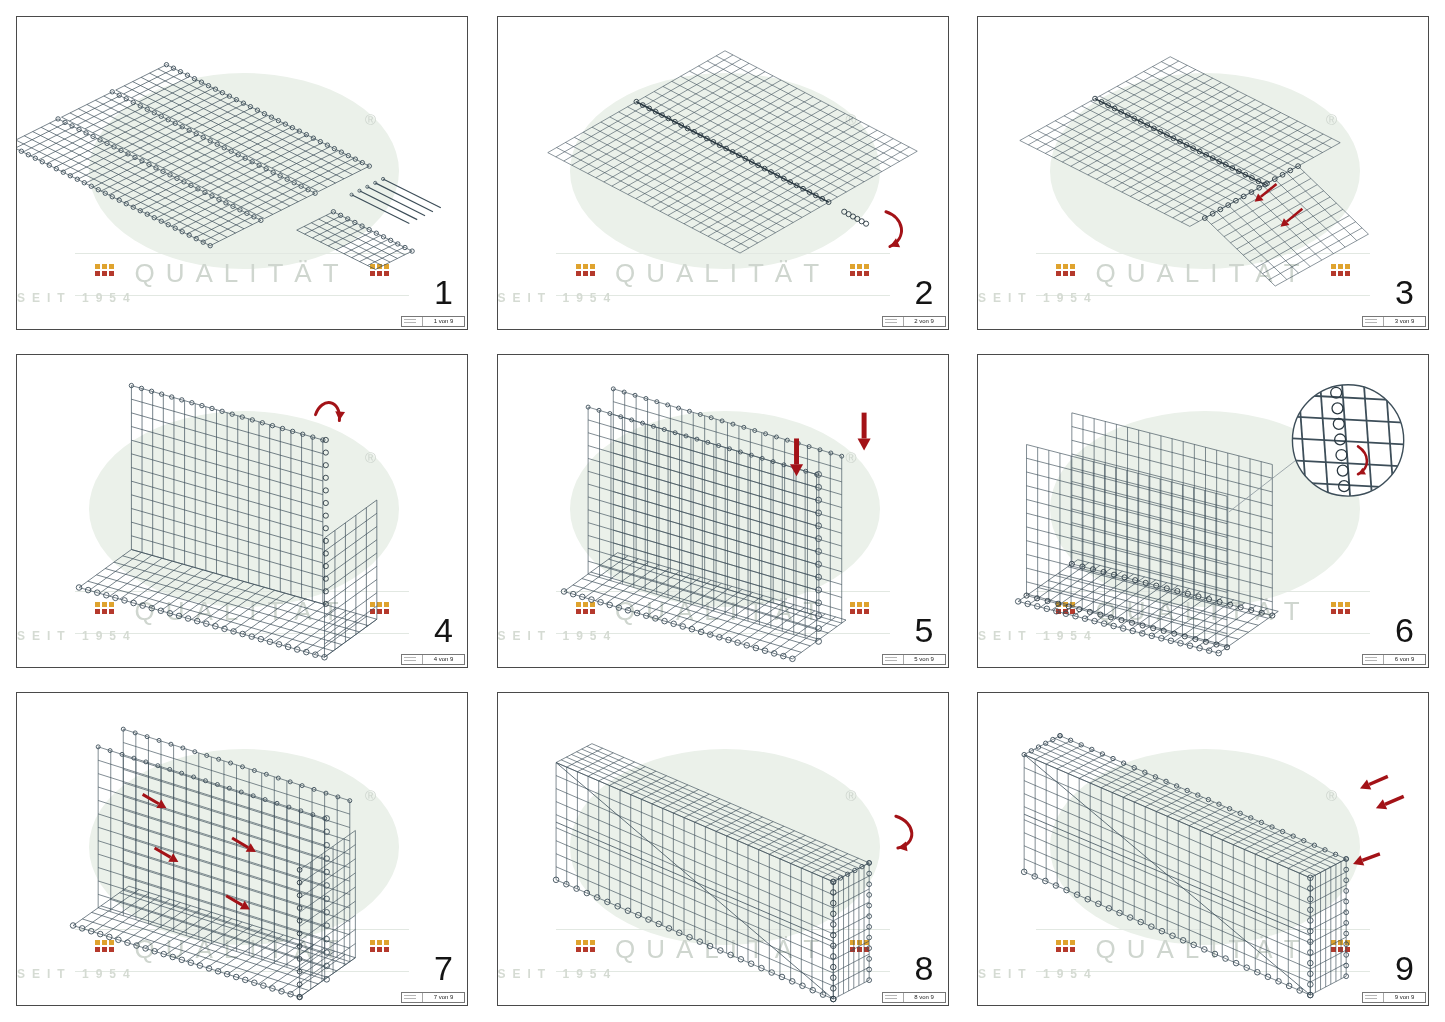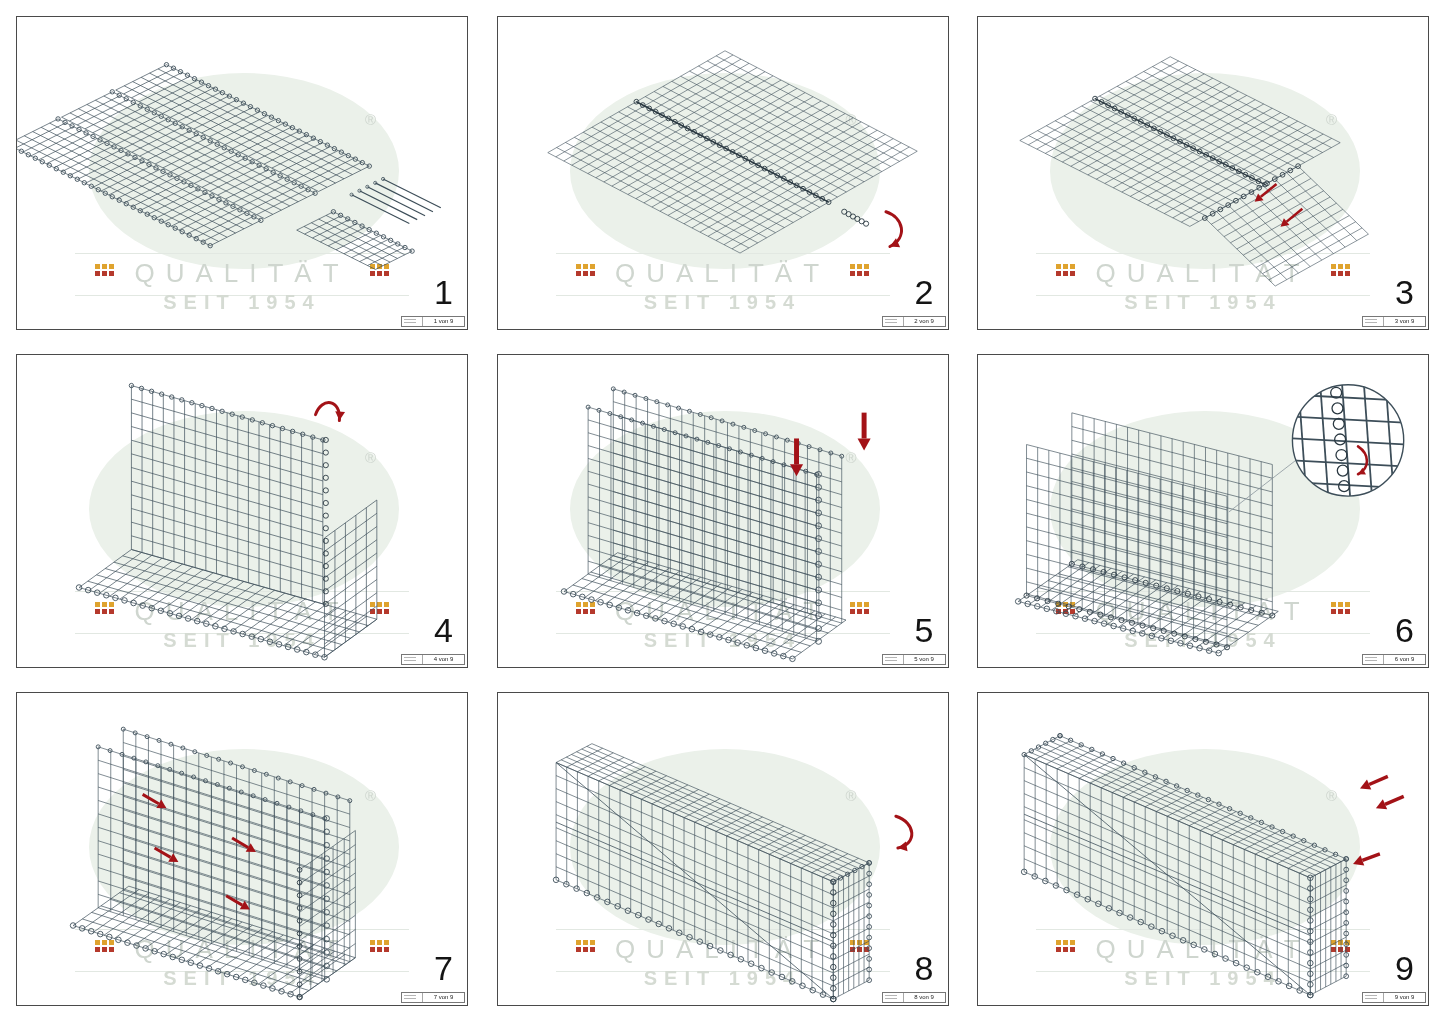--- a/index.html
+++ b/index.html
@@ -7,21 +7,21 @@
   .sheet{position:absolute;inset:0;display:grid;grid-template-columns:repeat(3,452px);grid-template-rows:repeat(3,314px);column-gap:28.5px;row-gap:24px;padding:16px;box-sizing:border-box}
   .panel{position:relative;border:1px solid var(--panel-border);background:#fff;overflow:hidden;box-sizing:border-box}
   .wm{position:absolute;inset:0;pointer-events:none}
   .wm-ellipse{position:absolute;left:72px;top:56px;width:310px;height:196px;border-radius:50%;background:var(--watermark-ellipse)}
   .wm-reg{position:absolute;left:348px;top:94px;font-size:15px;color:var(--watermark-text)}
   .wm-band{position:absolute;left:58px;right:58px;top:236px;display:flex;align-items:center;justify-content:center;gap:20px;border-top:1px solid #e2e8e2;border-bottom:1px solid #e2e8e2;padding:4px 0 6px 0}
   .wm-q{font-size:26px;letter-spacing:11px;color:var(--watermark-text);white-space:nowrap}
   .wm-flag{flex:none;width:5px;height:5px;background:var(--flag-yellow);
     box-shadow:7px 0 0 var(--flag-yellow),14px 0 0 var(--flag-yellow),0 7px 0 var(--flag-red),7px 7px 0 var(--flag-red),14px 7px 0 var(--flag-red);
     margin:-7px 14px 7px 0}
-  .wm-seit{position:absolute;left:0;right:0;top:274px;text-align:center;font-size:20px;font-weight:bold;letter-spacing:7px;color:var(--watermark-subtext)}
+  .wm-seit{position:absolute;left:0;right:0;top:274px;font-size:12px;font-weight:bold;letter-spacing:7px;color:var(--watermark-subtext)}
   svg.draw{position:absolute;inset:0;width:100%;height:100%}
   .num{position:absolute;right:14px;bottom:20px;font-size:34px;color:#141414;line-height:1}
   .tb{position:absolute;right:2px;bottom:2px;width:64px;height:11px;border:1px solid var(--titleblock-border);display:flex;background:#fff;box-sizing:border-box}
   .tb-cell{flex:0 0 20px;border-right:1px solid #a8a8a8;background-image:linear-gradient(#b5b5b5,#b5b5b5),linear-gradient(#b5b5b5,#b5b5b5);background-size:12px 1px;background-position:2px 2px,2px 5px;background-repeat:no-repeat}
   .tb-text{flex:1;font-size:6px;line-height:9px;text-align:center;color:#222;white-space:nowrap}
 </style>
 </head>
 <body>
 
 <div class="sheet">

